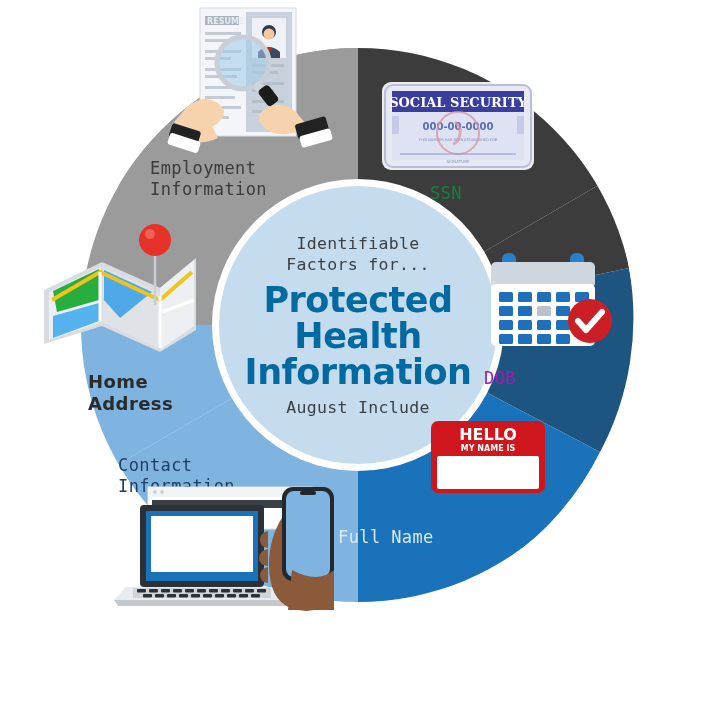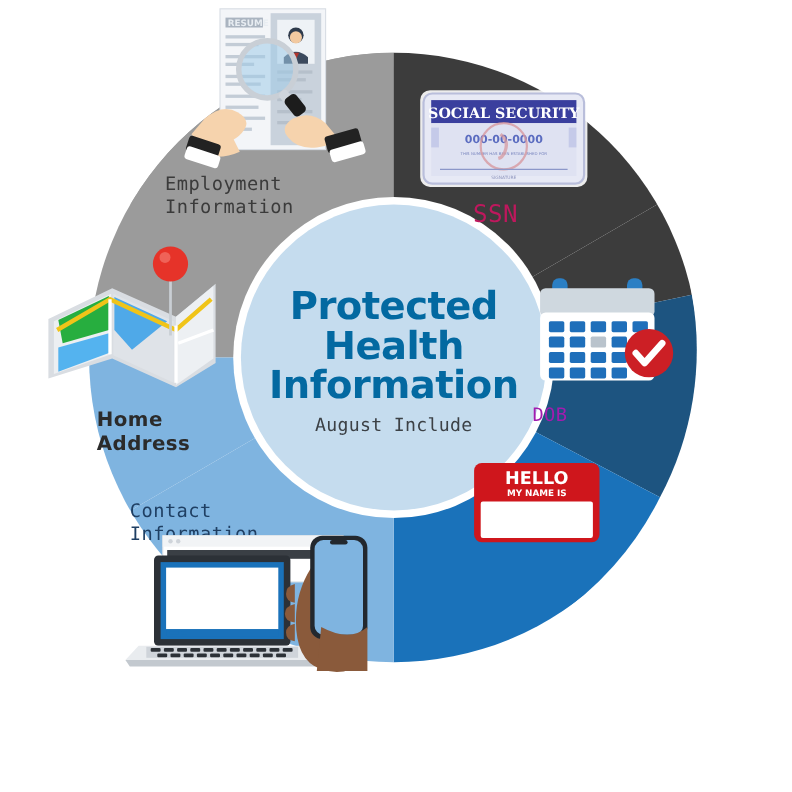--- a/index.html
+++ b/index.html
@@ -7,21 +7,21 @@
        font-family:"DejaVu Sans Mono", monospace;}
   #stage{position:relative;width:720px;height:720px;background:#fff;}
   svg.layer{position:absolute;left:0;top:0;width:720px;height:720px;}
 
   .seg-label{
     position:absolute;text-align:left;line-height:1.22;
     font-family:"DejaVu Sans Mono", monospace;
     letter-spacing:0.4px;white-space:pre-line;pointer-events:none;
   }
   #lbl-employment{left:150px;top:158px;width:200px;font-size:17px;color:#3b3b3b;}
-  #lbl-ssn{left:430px;top:183px;width:110px;font-size:22px;color:#be185d;}
+  #lbl-ssn{left:430px;top:183px;width:110px;font-size:17px;color:#15803d;}
   #lbl-dob{left:484px;top:368px;width:110px;font-size:17px;color:#a21caf;}
   #lbl-fullname{left:338px;top:527px;width:210px;font-size:17px;color:#dbeaf7;}
   #lbl-contact{left:118px;top:455px;width:220px;font-size:17px;color:#1f3f63;}
   #lbl-home{left:88px;top:371px;width:160px;font-size:18px;color:#2b2b2b;
             font-family:"DejaVu Sans", sans-serif;font-weight:600;}
 
   #center-text{
     position:absolute;left:222px;top:222px;width:272px;height:206px;
     display:flex;flex-direction:column;align-items:center;justify-content:center;
     text-align:center;pointer-events:none;
@@ -61,30 +61,33 @@
       <path d="M358,325 L112,468 A285,285 0 0,1 73,325 Z" fill="#7fb4e0"></path>
     </g>
 
     <path d="M120,445 L300,410 L330,640 L250,645 Z" fill="#7fb4e0" opacity="0"></path>
 
     <circle cx="358" cy="325" r="146" fill="#ffffff"></circle>
     <circle cx="358" cy="325" r="139" fill="#c5dcee"></circle>
   </svg>
 
   <div id="center-text">
+    <div id="ct-top">Identifiable
+Factors for...</div>
     <div id="ct-main">Protected
 Health
 Information</div>
     <div id="ct-bottom">August Include</div>
   </div>
 
   <div class="seg-label" id="lbl-employment">Employment
 Information</div>
   <div class="seg-label" id="lbl-ssn">SSN</div>
   <div class="seg-label" id="lbl-dob">DOB</div>
+  <div class="seg-label" id="lbl-fullname">Full Name</div>
   <div class="seg-label" id="lbl-contact">Contact
 Information</div>
   <div class="seg-label" id="lbl-home">Home
 Address</div>
 
   <svg class="layer" viewBox="0 0 720 720">
 
     <g>
 
       <rect x="200" y="8" width="96" height="128" fill="#f3f5f8" stroke="#d8dde4" stroke-width="1"></rect>

